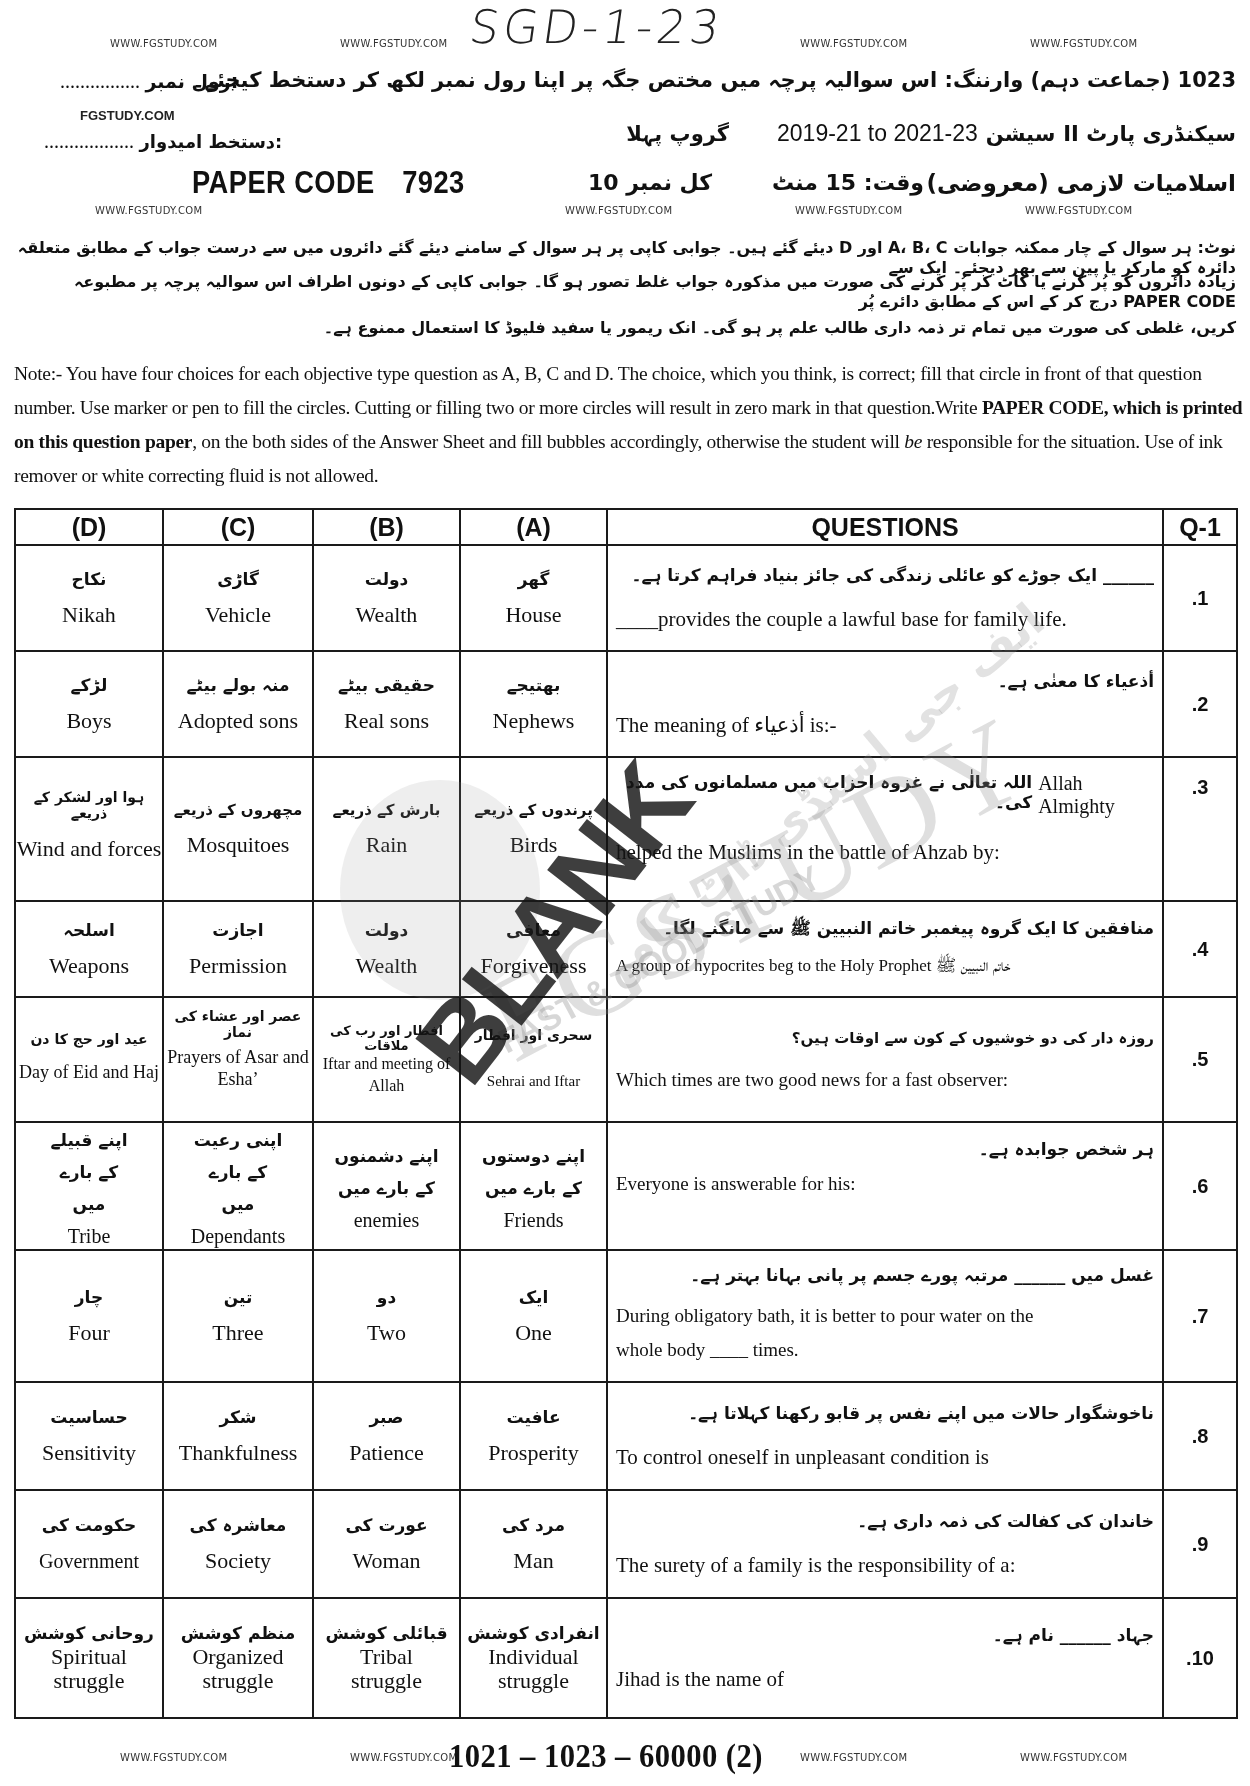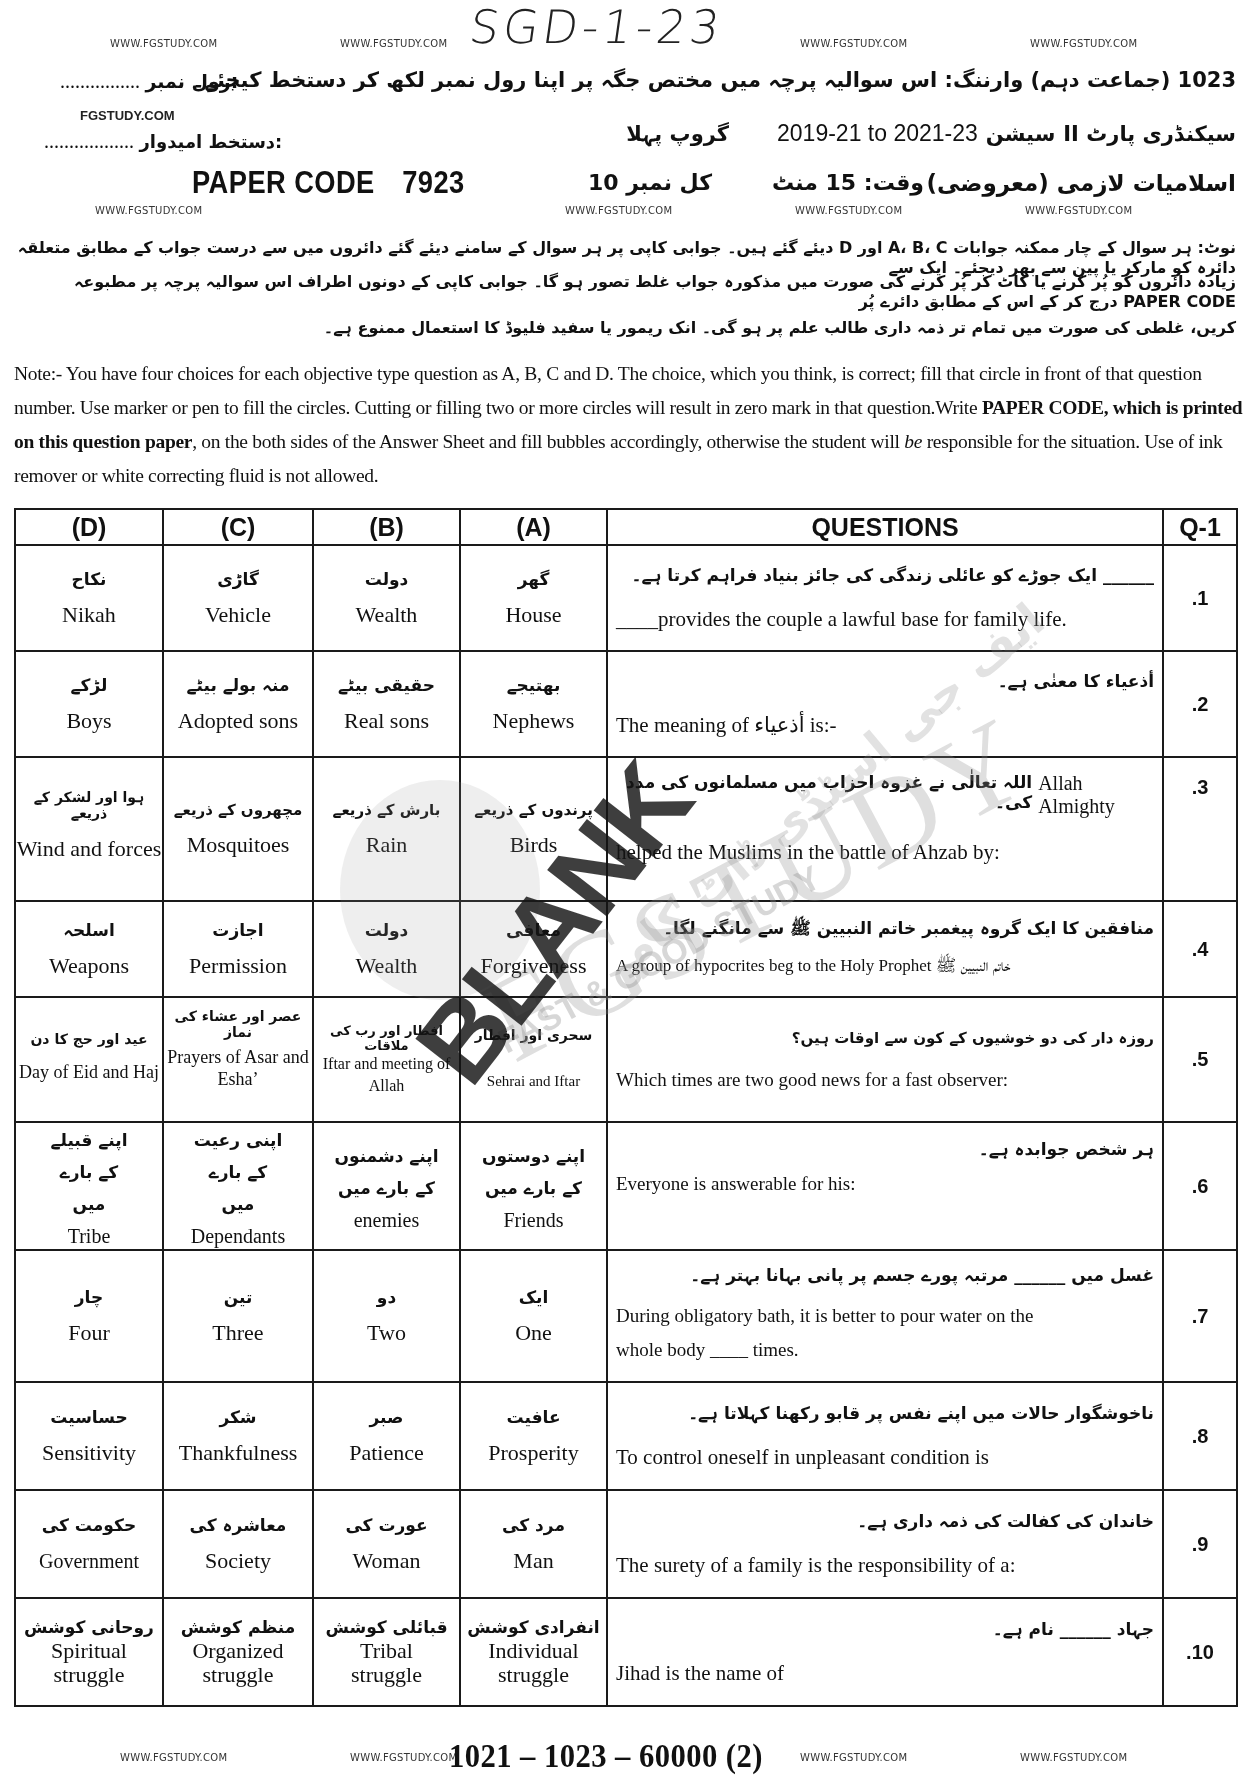--- a/index.html
+++ b/index.html
@@ -309,21 +309,21 @@
           <span class="opt-ur">مرد کی</span>
           <span class="opt-en">Man</span>
         </td>
       <td class="qcell">
           <span class="q-ur">خاندان کی کفالت کی ذمہ داری ہے۔</span>
           <span class="q-en">The surety of a family is the responsibility of a:</span>
         </td>
       <td class="qnum">.9</td>
     </tr>
 
-    <tr style="height:108px">
+    <tr style="height:120px">
       <td>
           <span class="opt-ur" style="margin-bottom:2px">روحانی کوشش</span>
           <span class="opt-en" style="padding:0 14px">Spiritual struggle</span>
         </td>
       <td>
           <span class="opt-ur" style="margin-bottom:2px">منظم کوشش</span>
           <span class="opt-en" style="padding:0 14px">Organized struggle</span>
         </td>
       <td>
           <span class="opt-ur" style="margin-bottom:2px">قبائلی کوشش</span>

